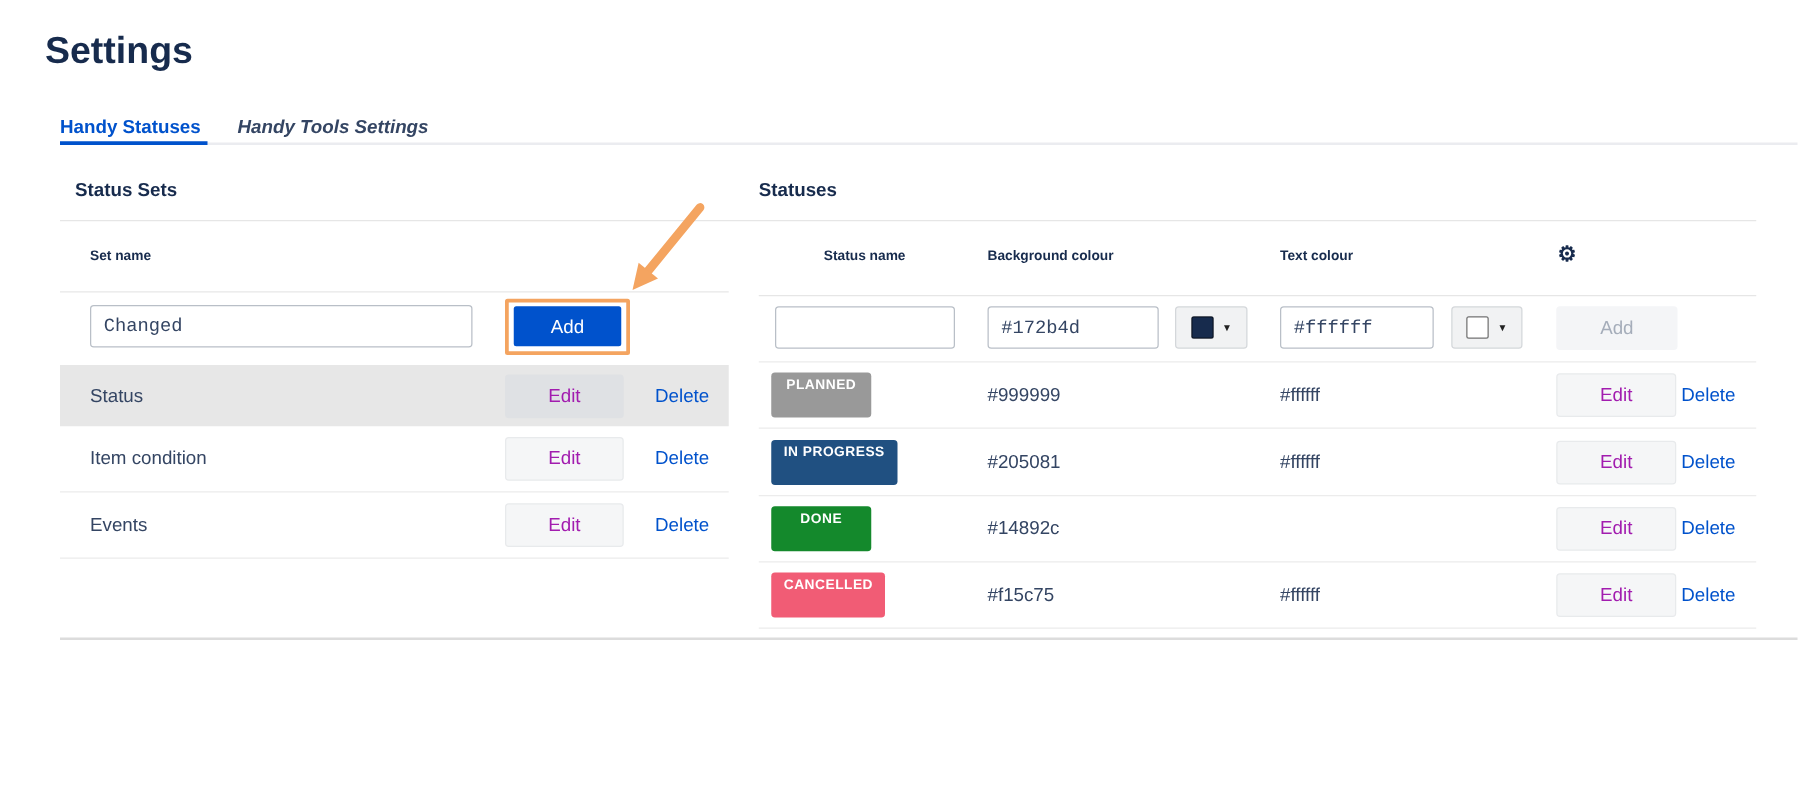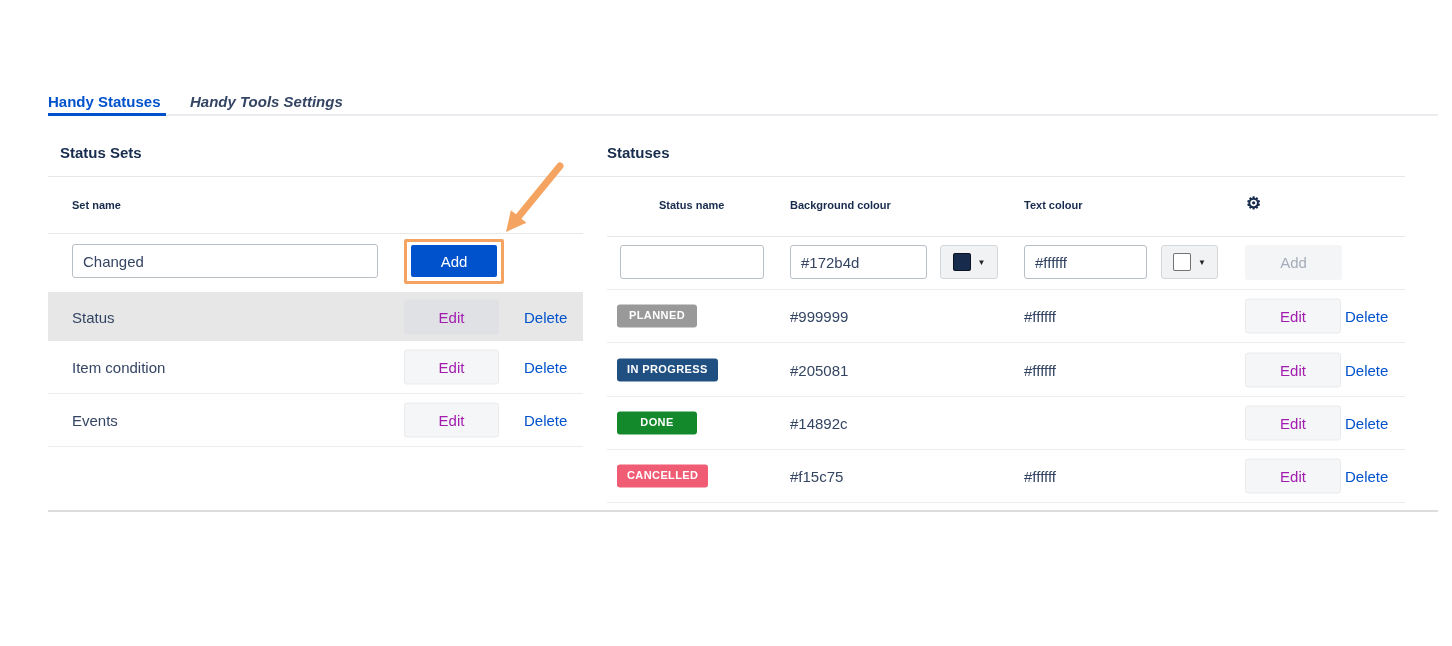--- a/index.html
+++ b/index.html
@@ -17,21 +17,21 @@
   .tab-inactive { left:190px; color:#344563;font-style:italic; }
 
   .header-divider { position:absolute; left:48px; top:176px; width:1357px; height:1px; background:#e6e6e6; }
   .bottom-divider { position:absolute; left:48px; top:510px; width:1390px; height:2px; background:#dcdcdc; }
 
   .panel-title { position:absolute; top:144px; font-size:15px; font-weight:700; color:#172b4d; }
   .col-header { position:absolute; top:199px; font-size:11px; font-weight:700; color:#172b4d; }
 
   .subline { position:absolute; height:1px; background:#e8e8e8; }
 
-  .txt-input { position:absolute; height:34px; border:1px solid #b9bfc7; border-radius:3px; font-family:Liberation Sans, sans-serif; font-size:15px; color:#344563; padding:0 10px; background:#fff; }
+  .txt-input { position:absolute; height:34px; border:1px solid #b9bfc7; border-radius:3px; font-family:Liberation Mono, monospace; font-size:15px; color:#344563; padding:0 10px; background:#fff; }
 
   
   .btn-primary { position:absolute; left:411px; top:245px; width:86px; height:32px; background:#0052cc; color:#fff; border:none; border-radius:2px; font-size:15px; font-family:"Liberation Sans",sans-serif; cursor:pointer; }
   .annot-box { position:absolute; left:404px; top:239px; width:100px; height:45px; border:3px solid #f4a460; border-radius:2px; pointer-events:none; }
   .annot-arrow { position:absolute; left:492px; top:160px; width:90px; height:90px; pointer-events:none; }
 
   
   .row { position:absolute; }
   .row-label { position:absolute; top:50%; transform:translateY(-50%); font-size:15px; color:#344563; }
   .btn-edit { position:absolute; top:50%; transform:translateY(-50%); height:35px; background:#f5f6f7; border:1px solid #e8eaec; border-radius:3px; color:#a21caf; font-size:15px; font-family:"Liberation Sans",sans-serif; cursor:pointer; }
@@ -39,38 +39,39 @@
   .link-delete { position:absolute; top:50%; transform:translateY(-50%); color:#0052cc; font-size:15px; text-decoration:none; cursor:pointer; }
 
   .sl-row { left:48px; width:535px; }
   .sl-row .row-label { left:24px; }
   .sl-row .btn-edit { left:356px; width:95px; }
   .sl-row .link-delete { left:476px; }
   .sl-row-selected { background:#e7e7e7; }
   .sl-row-bordered { border-bottom:1px solid #ececec; }
 
   .st-row { left:607px; width:798px; border-bottom:1px solid #ececec; }
-  .badge { position:absolute; left:10px; top:50%; transform:translateY(-50%); min-width:80px; height:23px; line-height:21px; text-align:center; padding:0 10px; border-radius:3px; color:#fff; font-size:11px; font-weight:700; letter-spacing:.4px; }
+  .badge { position:absolute; left:10px; top:50%; transform:translateY(-50%); min-width:80px; height:36px; line-height:21px; text-align:center; padding:0 10px; border-radius:3px; color:#fff; font-size:11px; font-weight:700; letter-spacing:.4px; }
   .hex-bg { position:absolute; left:183px; top:50%; transform:translateY(-50%); font-size:15px; color:#344563;text-align:right; }
   .hex-text { position:absolute; left:417px; top:50%; transform:translateY(-50%); font-size:15px; color:#344563; }
   .st-row .btn-edit { left:638px; width:96px; }
   .st-row .link-delete { left:738px; }
 
   
   .dd-btn { position:absolute; top:245px; width:58px; height:34px; background:#f1f2f3; border:1px solid #d4d7da; border-radius:3px; display:flex; align-items:center; justify-content:center; gap:7px; cursor:pointer; }
   .dd-swatch { width:18px; height:18px; border-radius:2px; border:1px solid rgba(0,0,0,.55); }
   .dd-caret { font-size:8px; color:#222; }
   .btn-add-disabled { position:absolute; left:1245px; top:245px; width:97px; height:35px; background:#f4f5f7; border:none; border-radius:3px; color:#a5adba; font-size:15px; font-family:"Liberation Sans",sans-serif; }
   .gear { position:absolute; left:1246px; top:195px; font-size:17px; font-weight:700; color:#172b4d; cursor:pointer; line-height:1; }
 </style>
 </head>
 <body>
 
 <div class="screen">
 
+  <div class="page-title">Settings</div>
 
   <div class="tabbar-line"></div>
   <div class="tab tab-active">Handy Statuses</div>
   <div class="tab-underline"></div>
   <div class="tab tab-inactive">Handy Tools Settings</div>
 
   <div class="header-divider"></div>
 
   <div class="panel-title" style="left:60px;">Status Sets</div>
   <div class="col-header" style="left:72px;">Set name</div>

